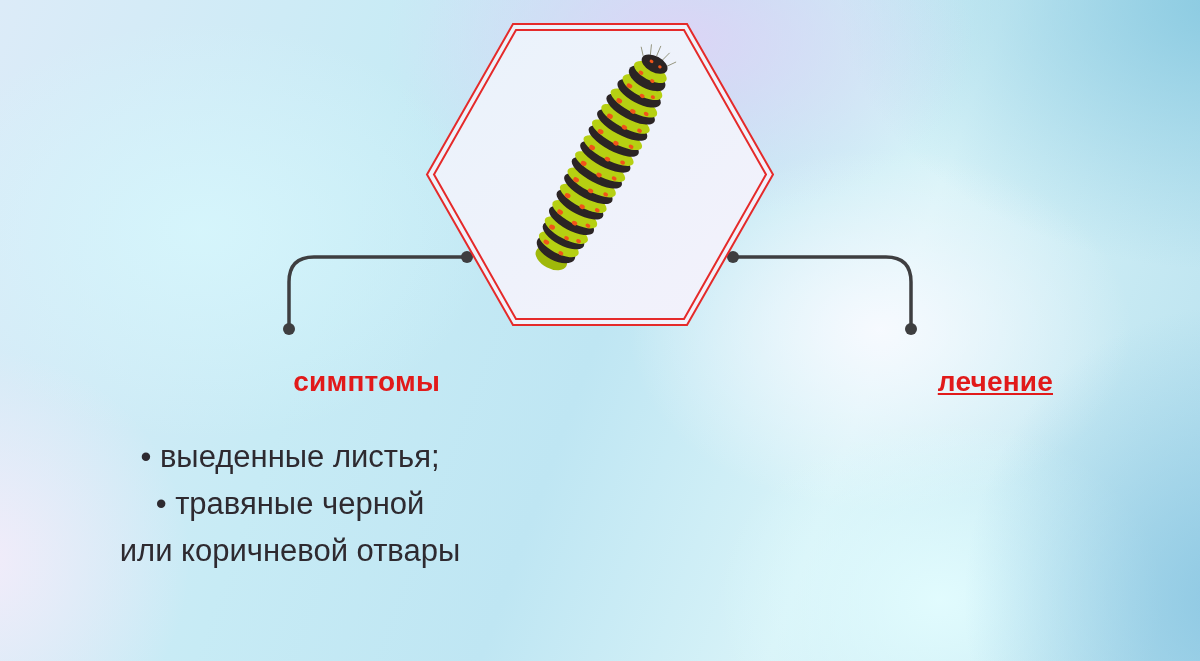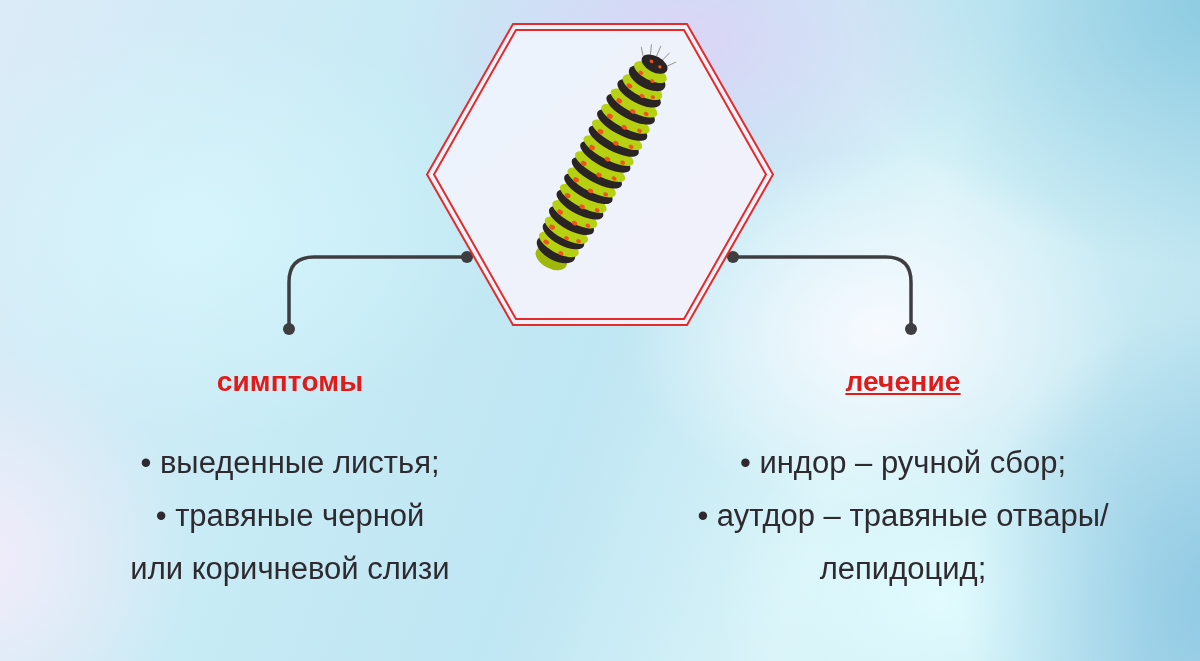--- a/index.html
+++ b/index.html
@@ -13,27 +13,27 @@
       radial-gradient(ellipse 320px 260px at 940px 600px, rgba(226,252,254,0.95), rgba(226,252,254,0) 70%),
       radial-gradient(ellipse 360px 260px at 880px 330px, rgba(248,250,255,0.95), rgba(248,250,255,0) 70%),
       radial-gradient(ellipse 300px 300px at -20px 560px, rgba(244,236,250,0.95), rgba(244,236,250,0) 70%),
       radial-gradient(ellipse 420px 300px at 200px 230px, rgba(214,246,252,0.9), rgba(214,246,252,0) 70%),
       linear-gradient(110deg, #dcebf8 0%, #c7ebf5 30%, #bfe6f3 50%, #d8f3f8 70%, #b6e0ee 100%);
   }
   .stage { position: absolute; left: 0; top: 0; width: 1200px; height: 661px; }
   svg.art { position: absolute; left: 0; top: 0; }
   .heading {
     position: absolute; font-weight: 700; font-size: 28px; color: #e11a1a;
-    text-align: center; letter-spacing: 0.2px;
+    text-align: right; letter-spacing: 0.2px;
   }
   .bullets {
     position: absolute; font-size: 31px; line-height: 41px; color: #2e2a30;
     text-align: center; white-space: nowrap;
   }
-  .bullets div { margin: 12px; }
+  .bullets div { margin: 6px; }
 </style>
 </head>
 <body>
 
 <div class="stage">
 
   <svg class="art" width="1200" height="661" viewBox="0 0 1200 661">
     <defs>
       <linearGradient id="hexfill" x1="0" y1="0" x2="1" y2="1">
         <stop offset="0" stop-color="#eaf3fb"></stop>
@@ -138,23 +138,18 @@
         <ellipse cx="-4" cy="-113" rx="2" ry="1.6"></ellipse>
           <ellipse cx="6" cy="-112" rx="1.8" ry="1.5"></ellipse>
       </g>
     </g>
   </svg>
 
   <div class="heading" style="left:140px; top:366px; width:300px;">симптомы</div>
   <div class="bullets" style="left:40px; top:430px; width:500px;">
     <div>• выеденные листья;</div>
     <div>• травяные черной</div>
-    <div>или коричневой слизи</div>
+    <div>или коричневой отвары</div>
   </div>
 
   <div class="heading" style="left:753px; top:366px; width:300px;text-decoration:underline;">лечение</div>
-  <div class="bullets" style="left:623px; top:430px; width:560px;">
-    <div>• индор – ручной сбор;</div>
-    <div>• аутдор – травяные отвары/</div>
-    <div>лепидоцид;</div>
-  </div>
 
 </div>
 
 </body></html>

